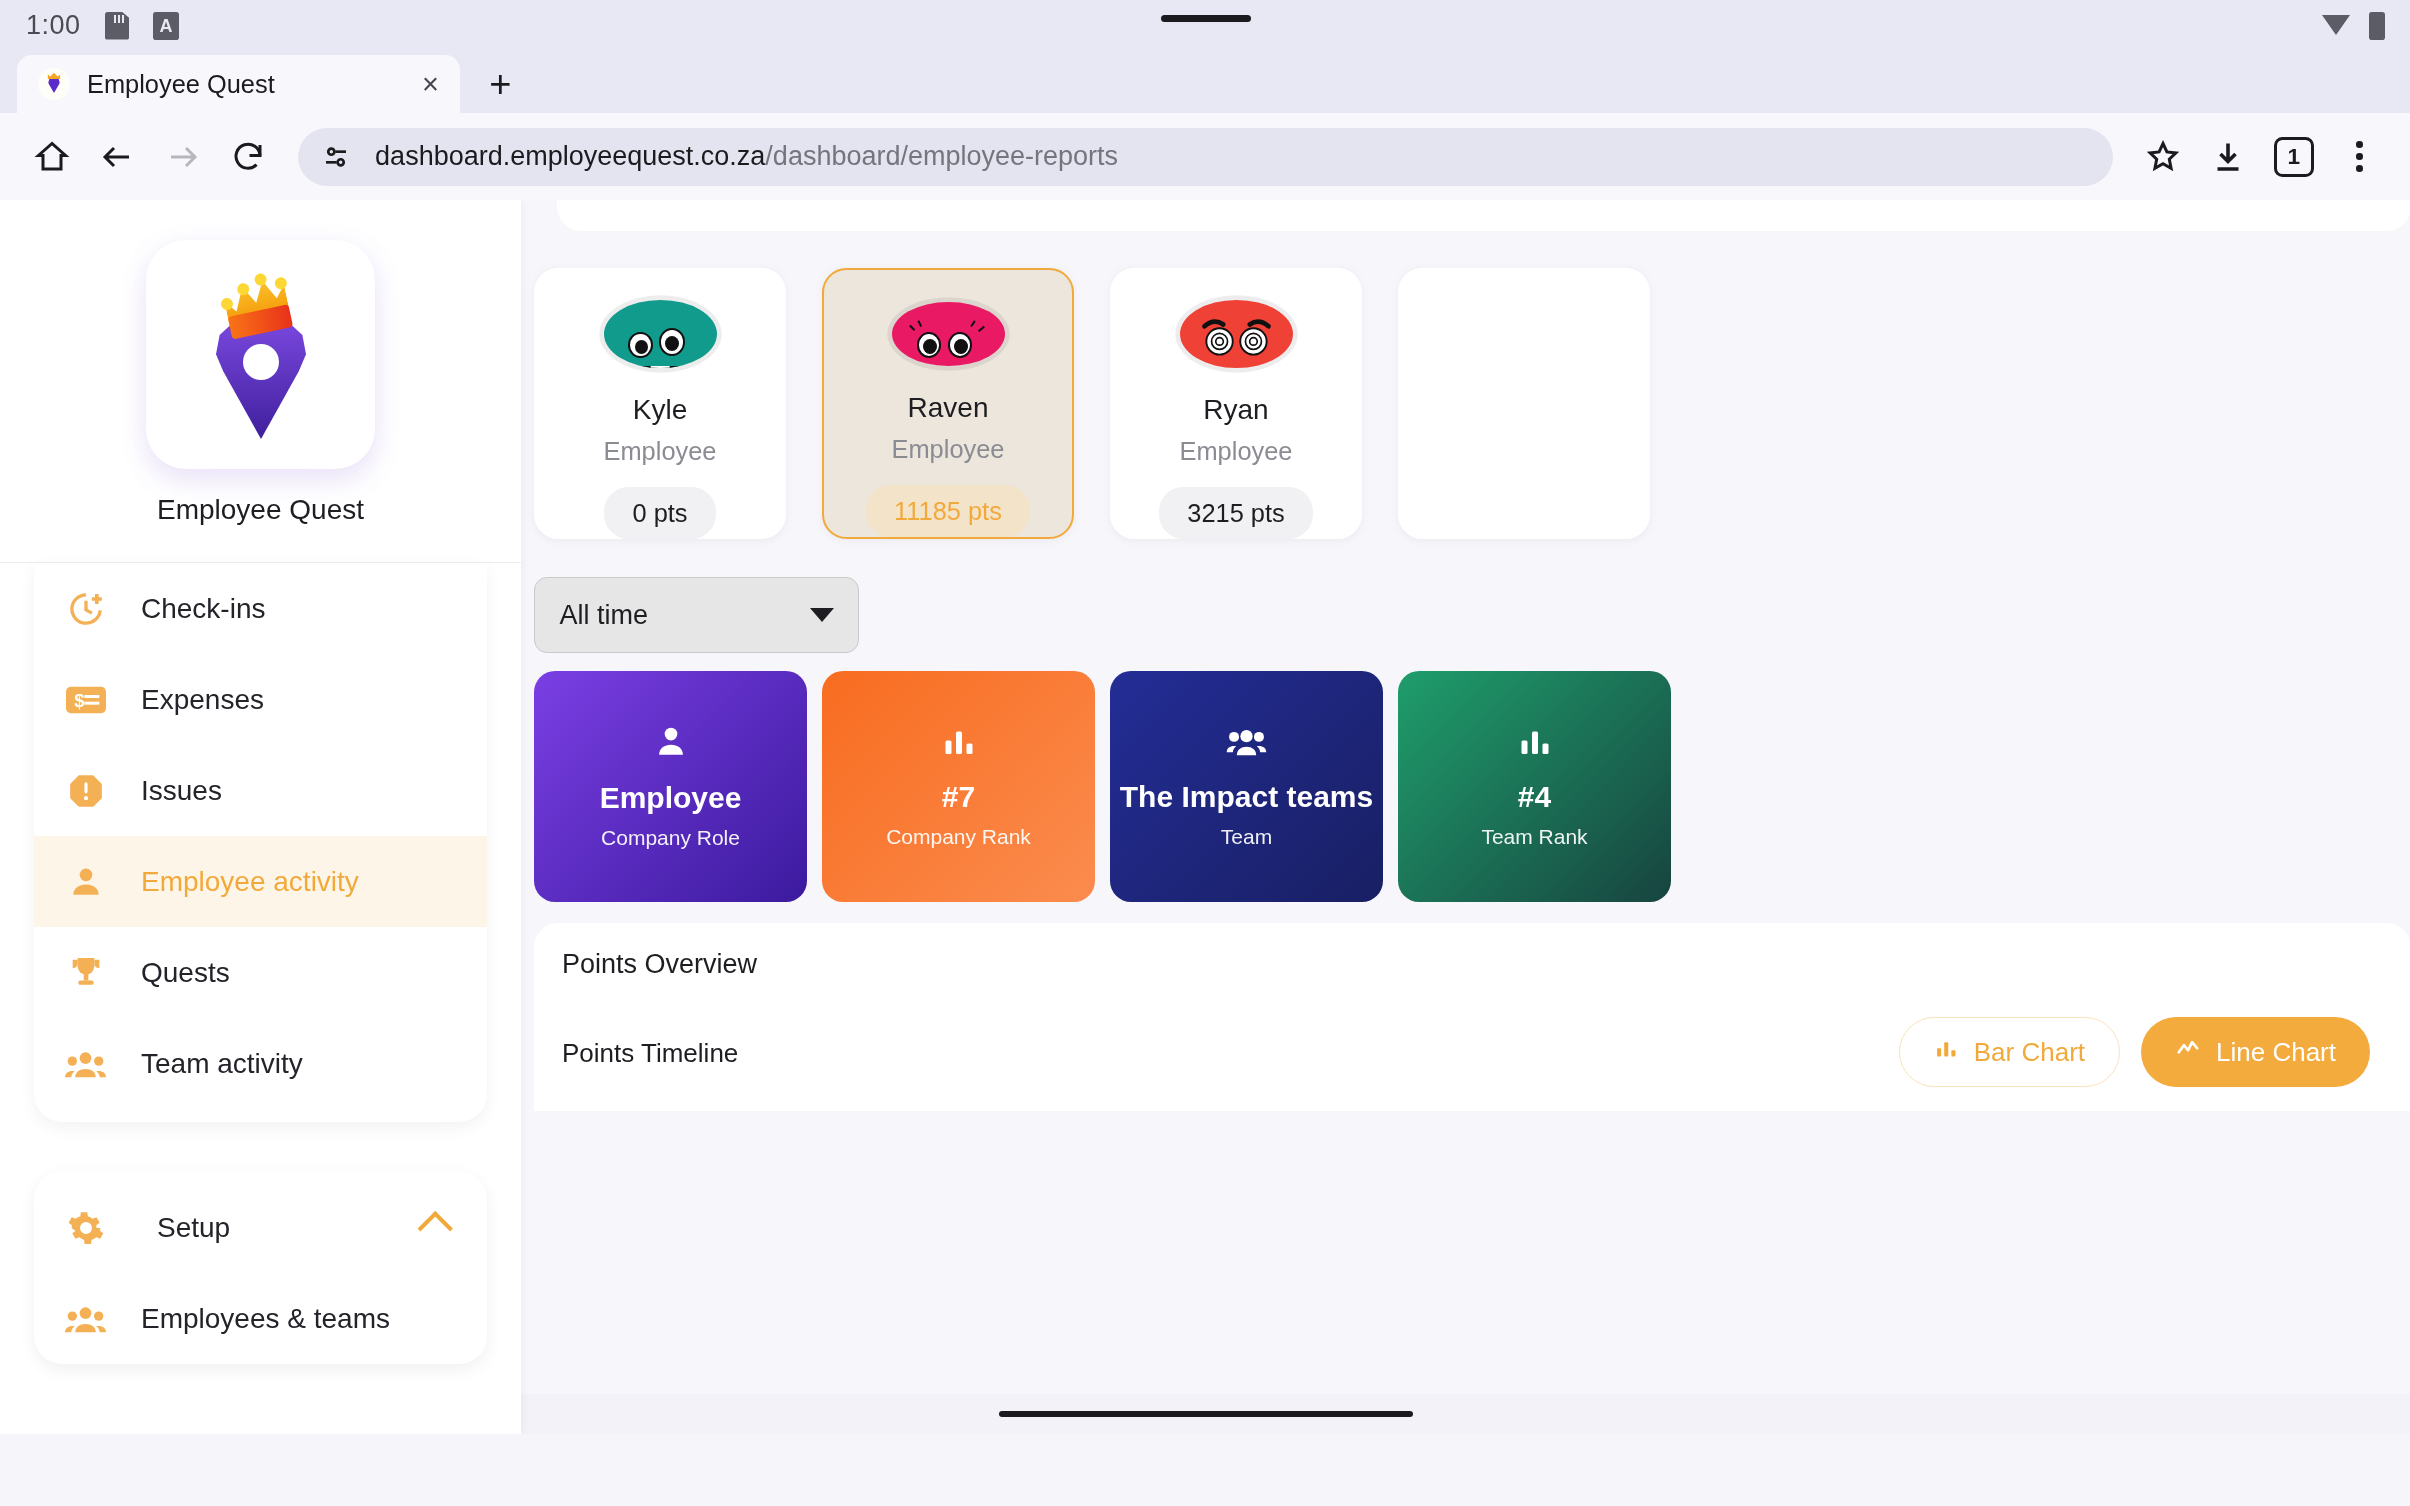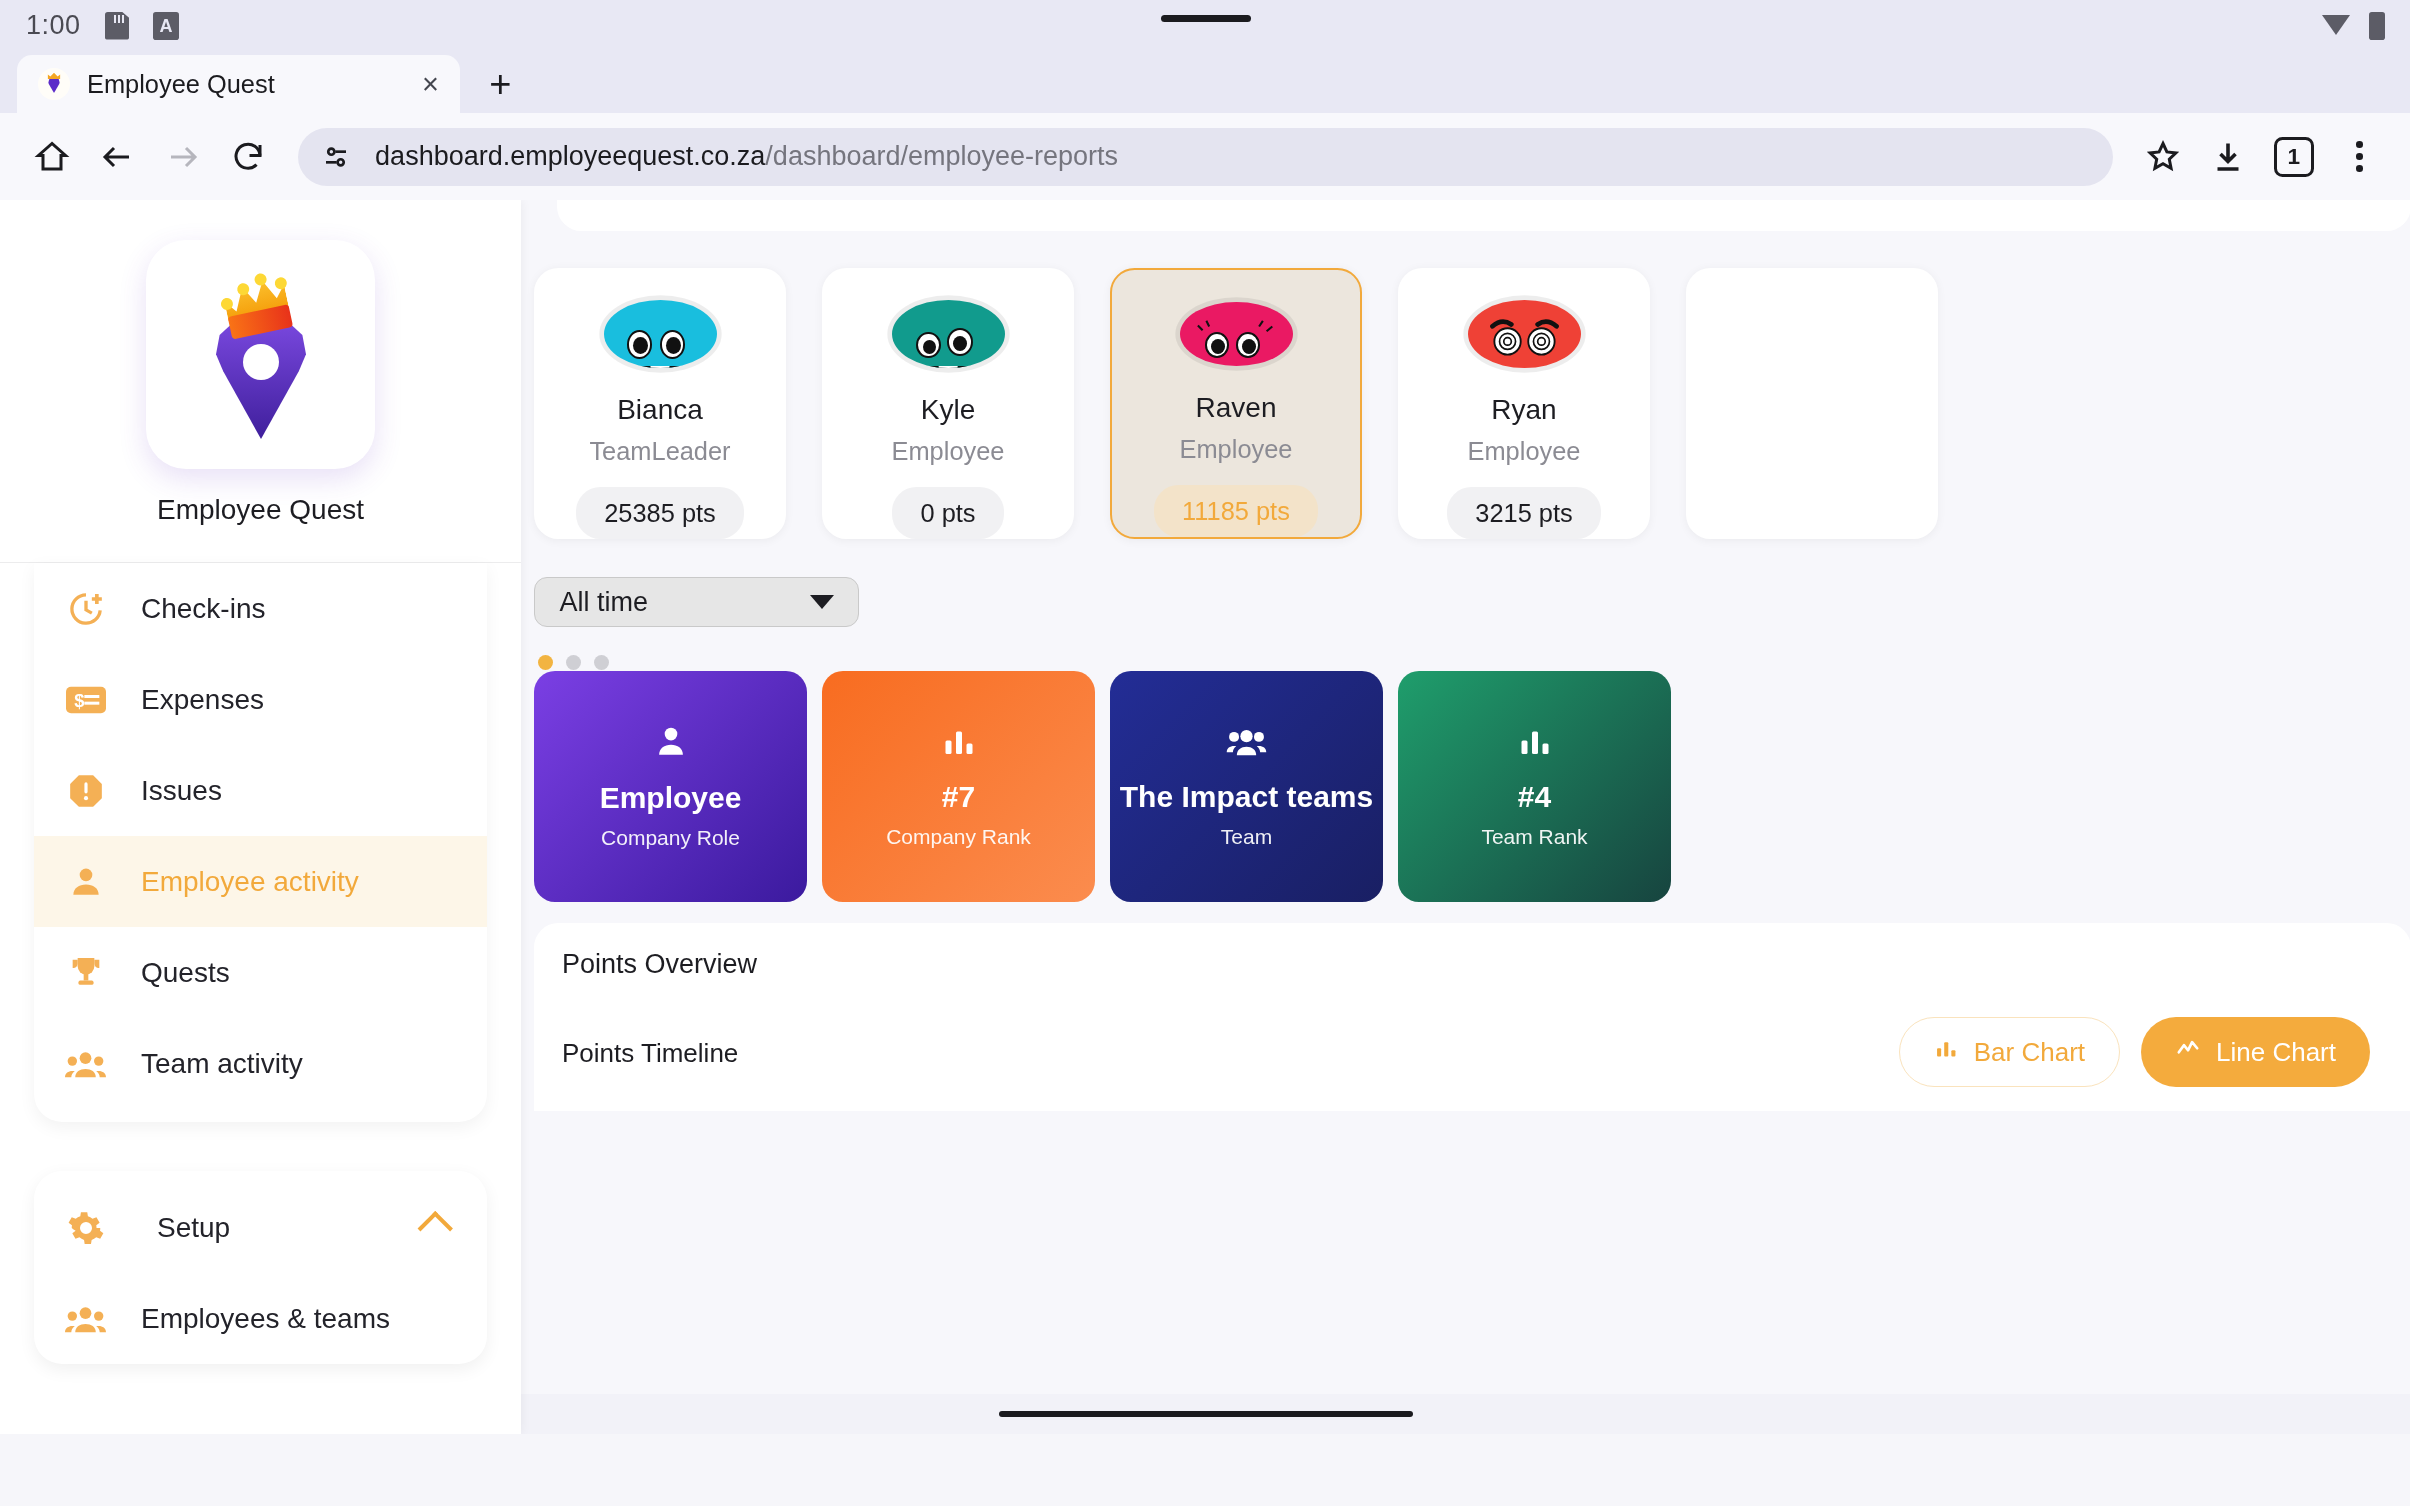--- a/index.html
+++ b/index.html
@@ -244,21 +244,21 @@
     position: absolute; background: #111; border-radius: 0 0 85px 85px / 0 0 66px 66px;
     overflow: hidden;
   }
   .mouth-open .teeth {
     position: absolute; top: 0; left: 50%; transform: translateX(-50%);
     width: 34%; height: 22%; background: #fff; border-radius: 0 0 5.6px 5.6px;
   }
 
   .filter-row { position: absolute; left: 13px; top: 377px; }
   .select-box {
-    width: 325px; height: 50px; background: #e6e6e6;
+    width: 325px; height: 76px; background: #e6e6e6;
     border: 1.4px solid #c9c9c9; border-radius: 13px;
     display: flex; align-items: center; justify-content: space-between;
     padding: 0 24.5px; cursor: pointer;
   }
   .select-label { font-size: 27px; color: #1d1d22; }
   .caret {
     width: 0; height: 0; border-left: 12.2px solid transparent;
     border-right: 12.2px solid transparent; border-top: 14px solid #1d1d22;
   }
   .dots { display: flex; gap: 13px; margin-top: 28px; padding-left: 3.8px; }
@@ -506,34 +506,20 @@
         <span class="nav-label">Employees &amp; teams</span>
       </div>
     </div>
   </div>
 
   <div class="main">
     <div class="main-topstrip"></div>
 
     <div class="employee-row">
 
-      <div class="emp-card">
-        <div class="avatar" style="background:#19bede;">
-          <span class="eye" style="left:23.5px;top:30px;width:25.4px;height:29px;"></span>
-          <span class="eye" style="left:56px;top:30px;width:25.4px;height:29px;"></span>
-          <span class="pupil" style="left:29px;top:37px;width:15px;height:17px;"></span>
-          <span class="pupil" style="left:62px;top:37px;width:15px;height:17px;"></span>
-          <span class="mouth-open" style="left:28px;top:66px;width:56px;height:28px;">
-            <span class="teeth"></span>
-          </span>
-        </div>
-        <div class="emp-name">Bianca</div>
-        <div class="emp-role">TeamLeader</div>
-        <div class="emp-pts">25385 pts</div>
-      </div>
 
       <div class="emp-card">
         <div class="avatar" style="background:#119b8d;">
           <span class="eye" style="left:24.5px;top:32px;width:24.5px;height:26px;"></span>
           <span class="eye" style="left:55px;top:28px;width:26px;height:28px;"></span>
           <span class="pupil" style="left:31px;top:40px;width:13px;height:14px;"></span>
           <span class="pupil" style="left:61px;top:36px;width:14px;height:15px;"></span>
           <span class="mouth-open" style="left:29px;top:66px;width:55px;height:28px;">
             <span class="teeth"></span>
           </span>

